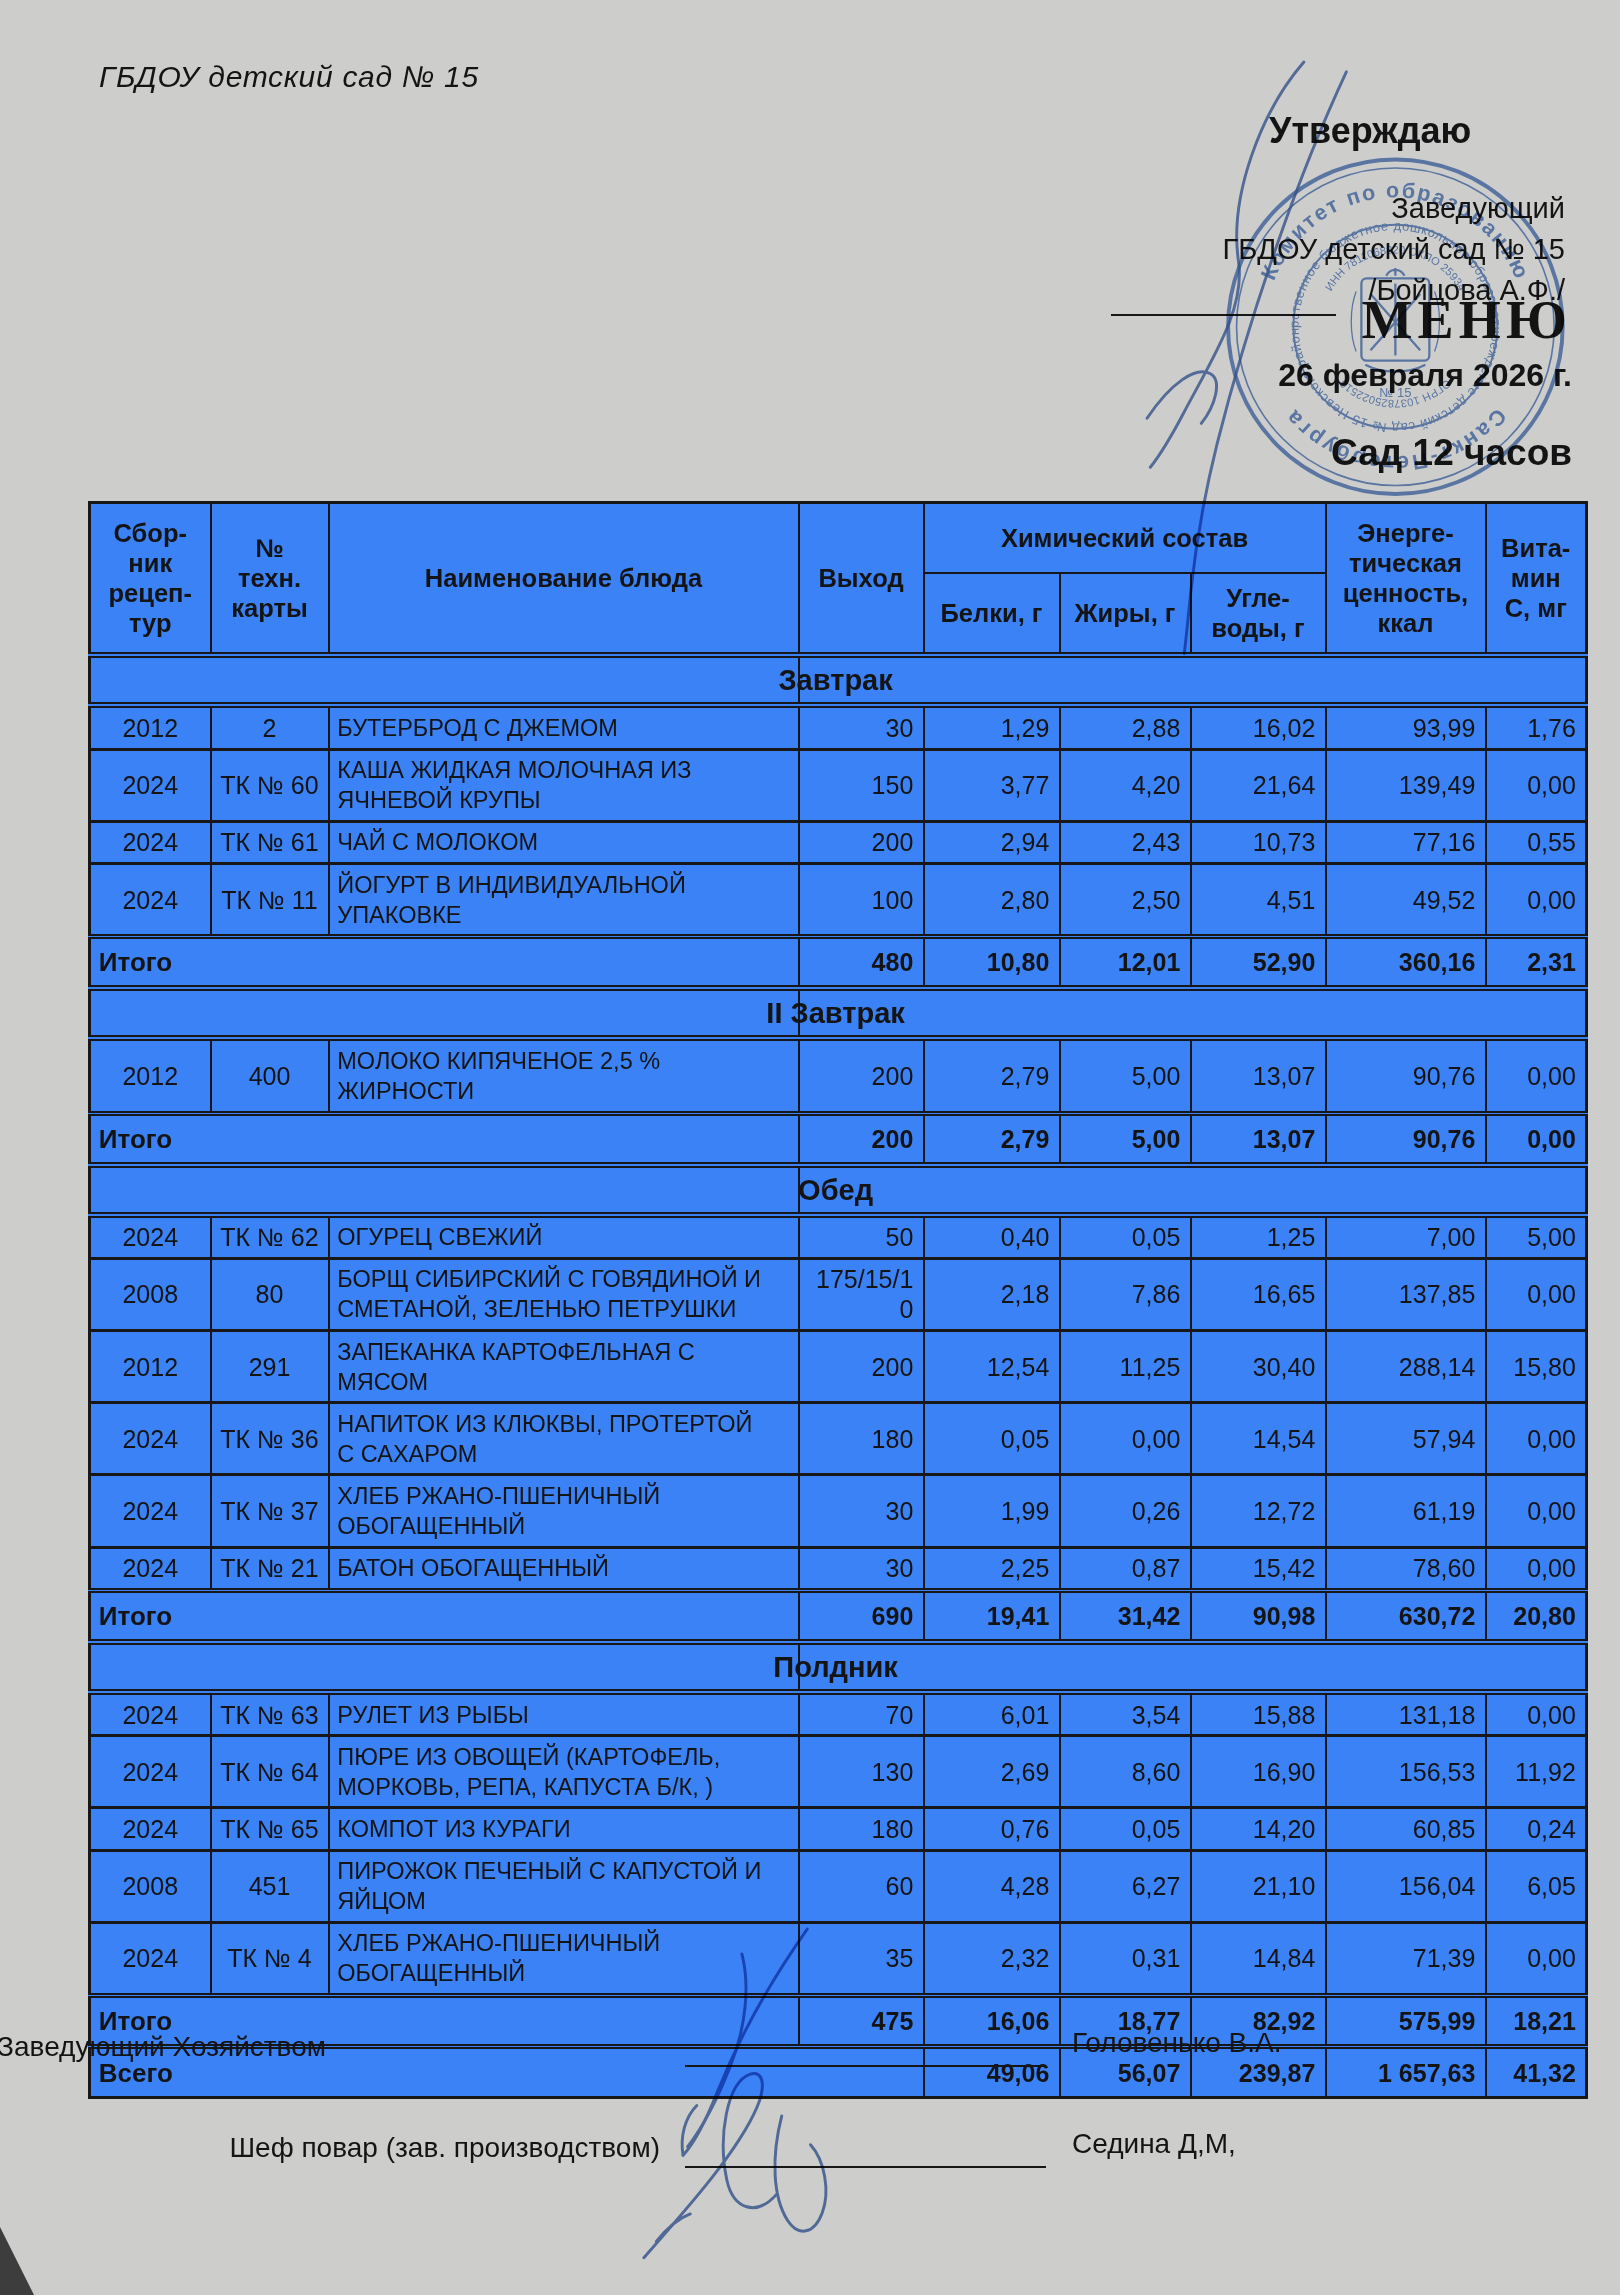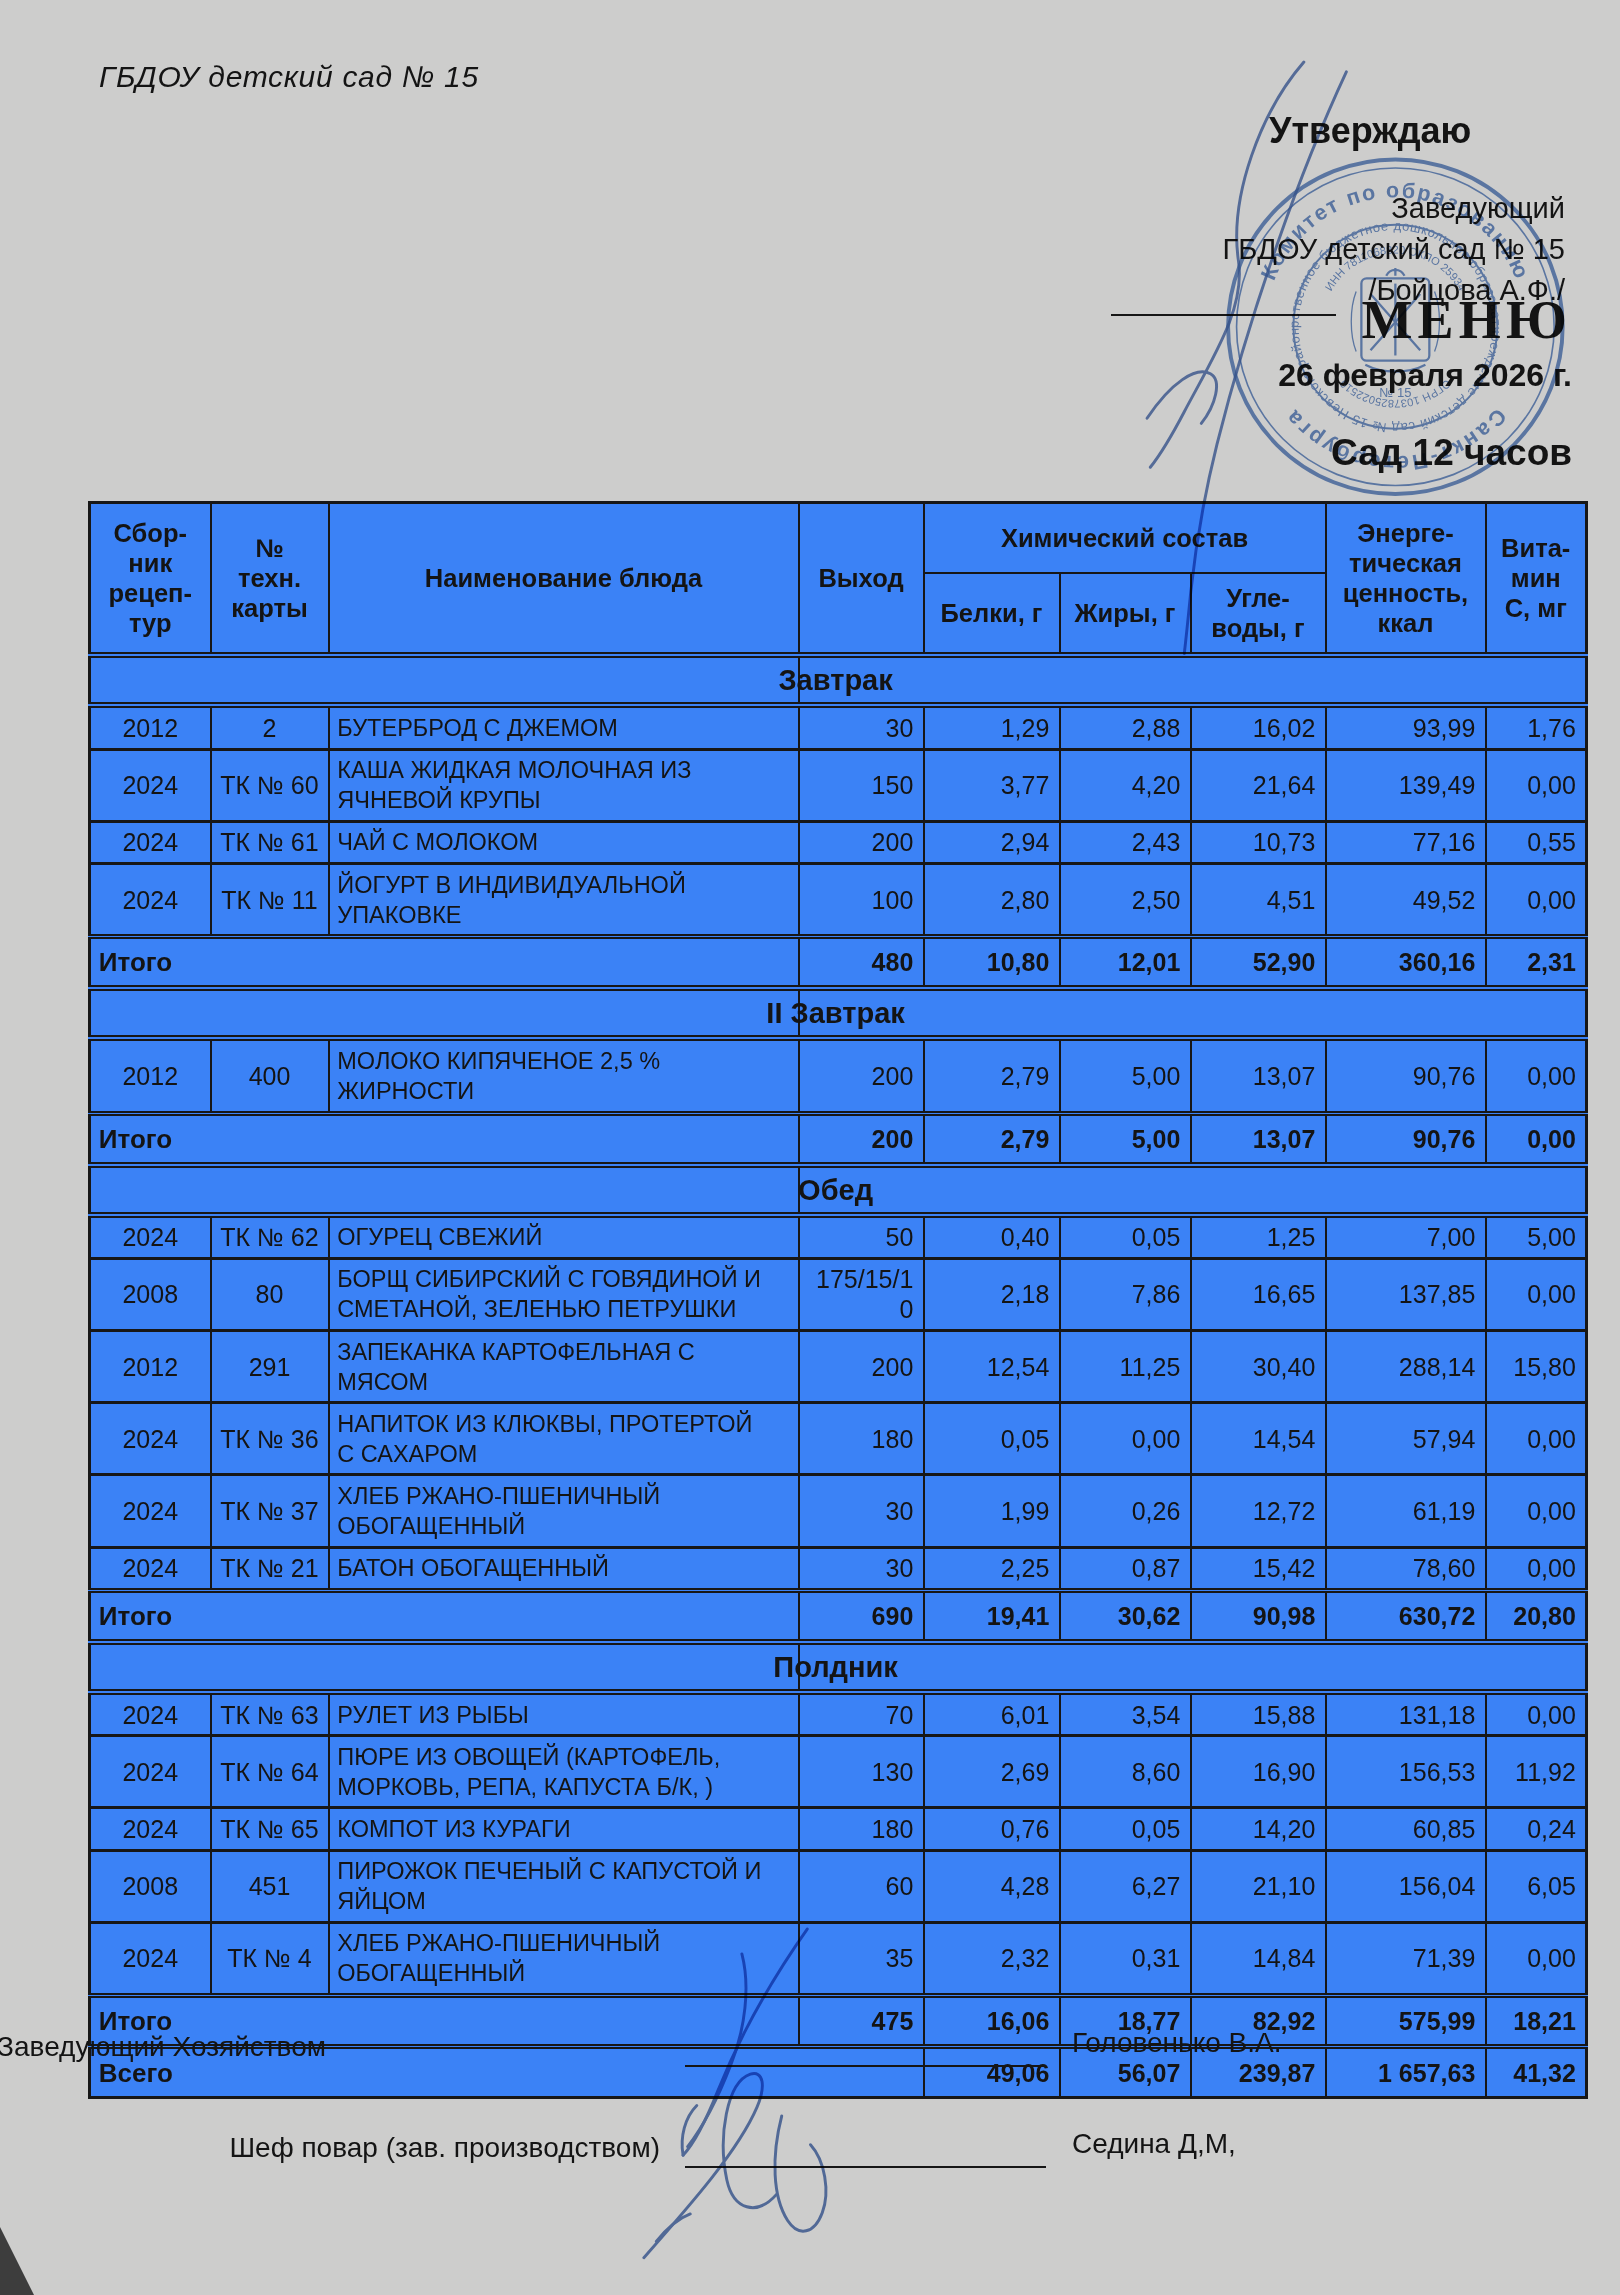--- a/index.html
+++ b/index.html
@@ -266,21 +266,21 @@
             <td class="c-num">2,25</td>
             <td class="c-num">0,87</td>
             <td class="c-num">15,42</td>
             <td class="c-num">78,60</td>
             <td class="c-num">0,00</td>
           </tr>
           <tr class="total-row">
             <td class="t-label" colspan="3">Итого</td>
             <td class="c-num">690</td>
             <td class="c-num">19,41</td>
-            <td class="c-num">30,62</td>
+            <td class="c-num">31,42</td>
             <td class="c-num">90,98</td>
             <td class="c-num">630,72</td>
             <td class="c-num">20,80</td>
           </tr>
           <tr class="band">
             <td class="band-left" colspan="3">
               <div class="band-title">Полдник</div>
             </td>
             <td class="band-right" colspan="6"></td>
           </tr>

